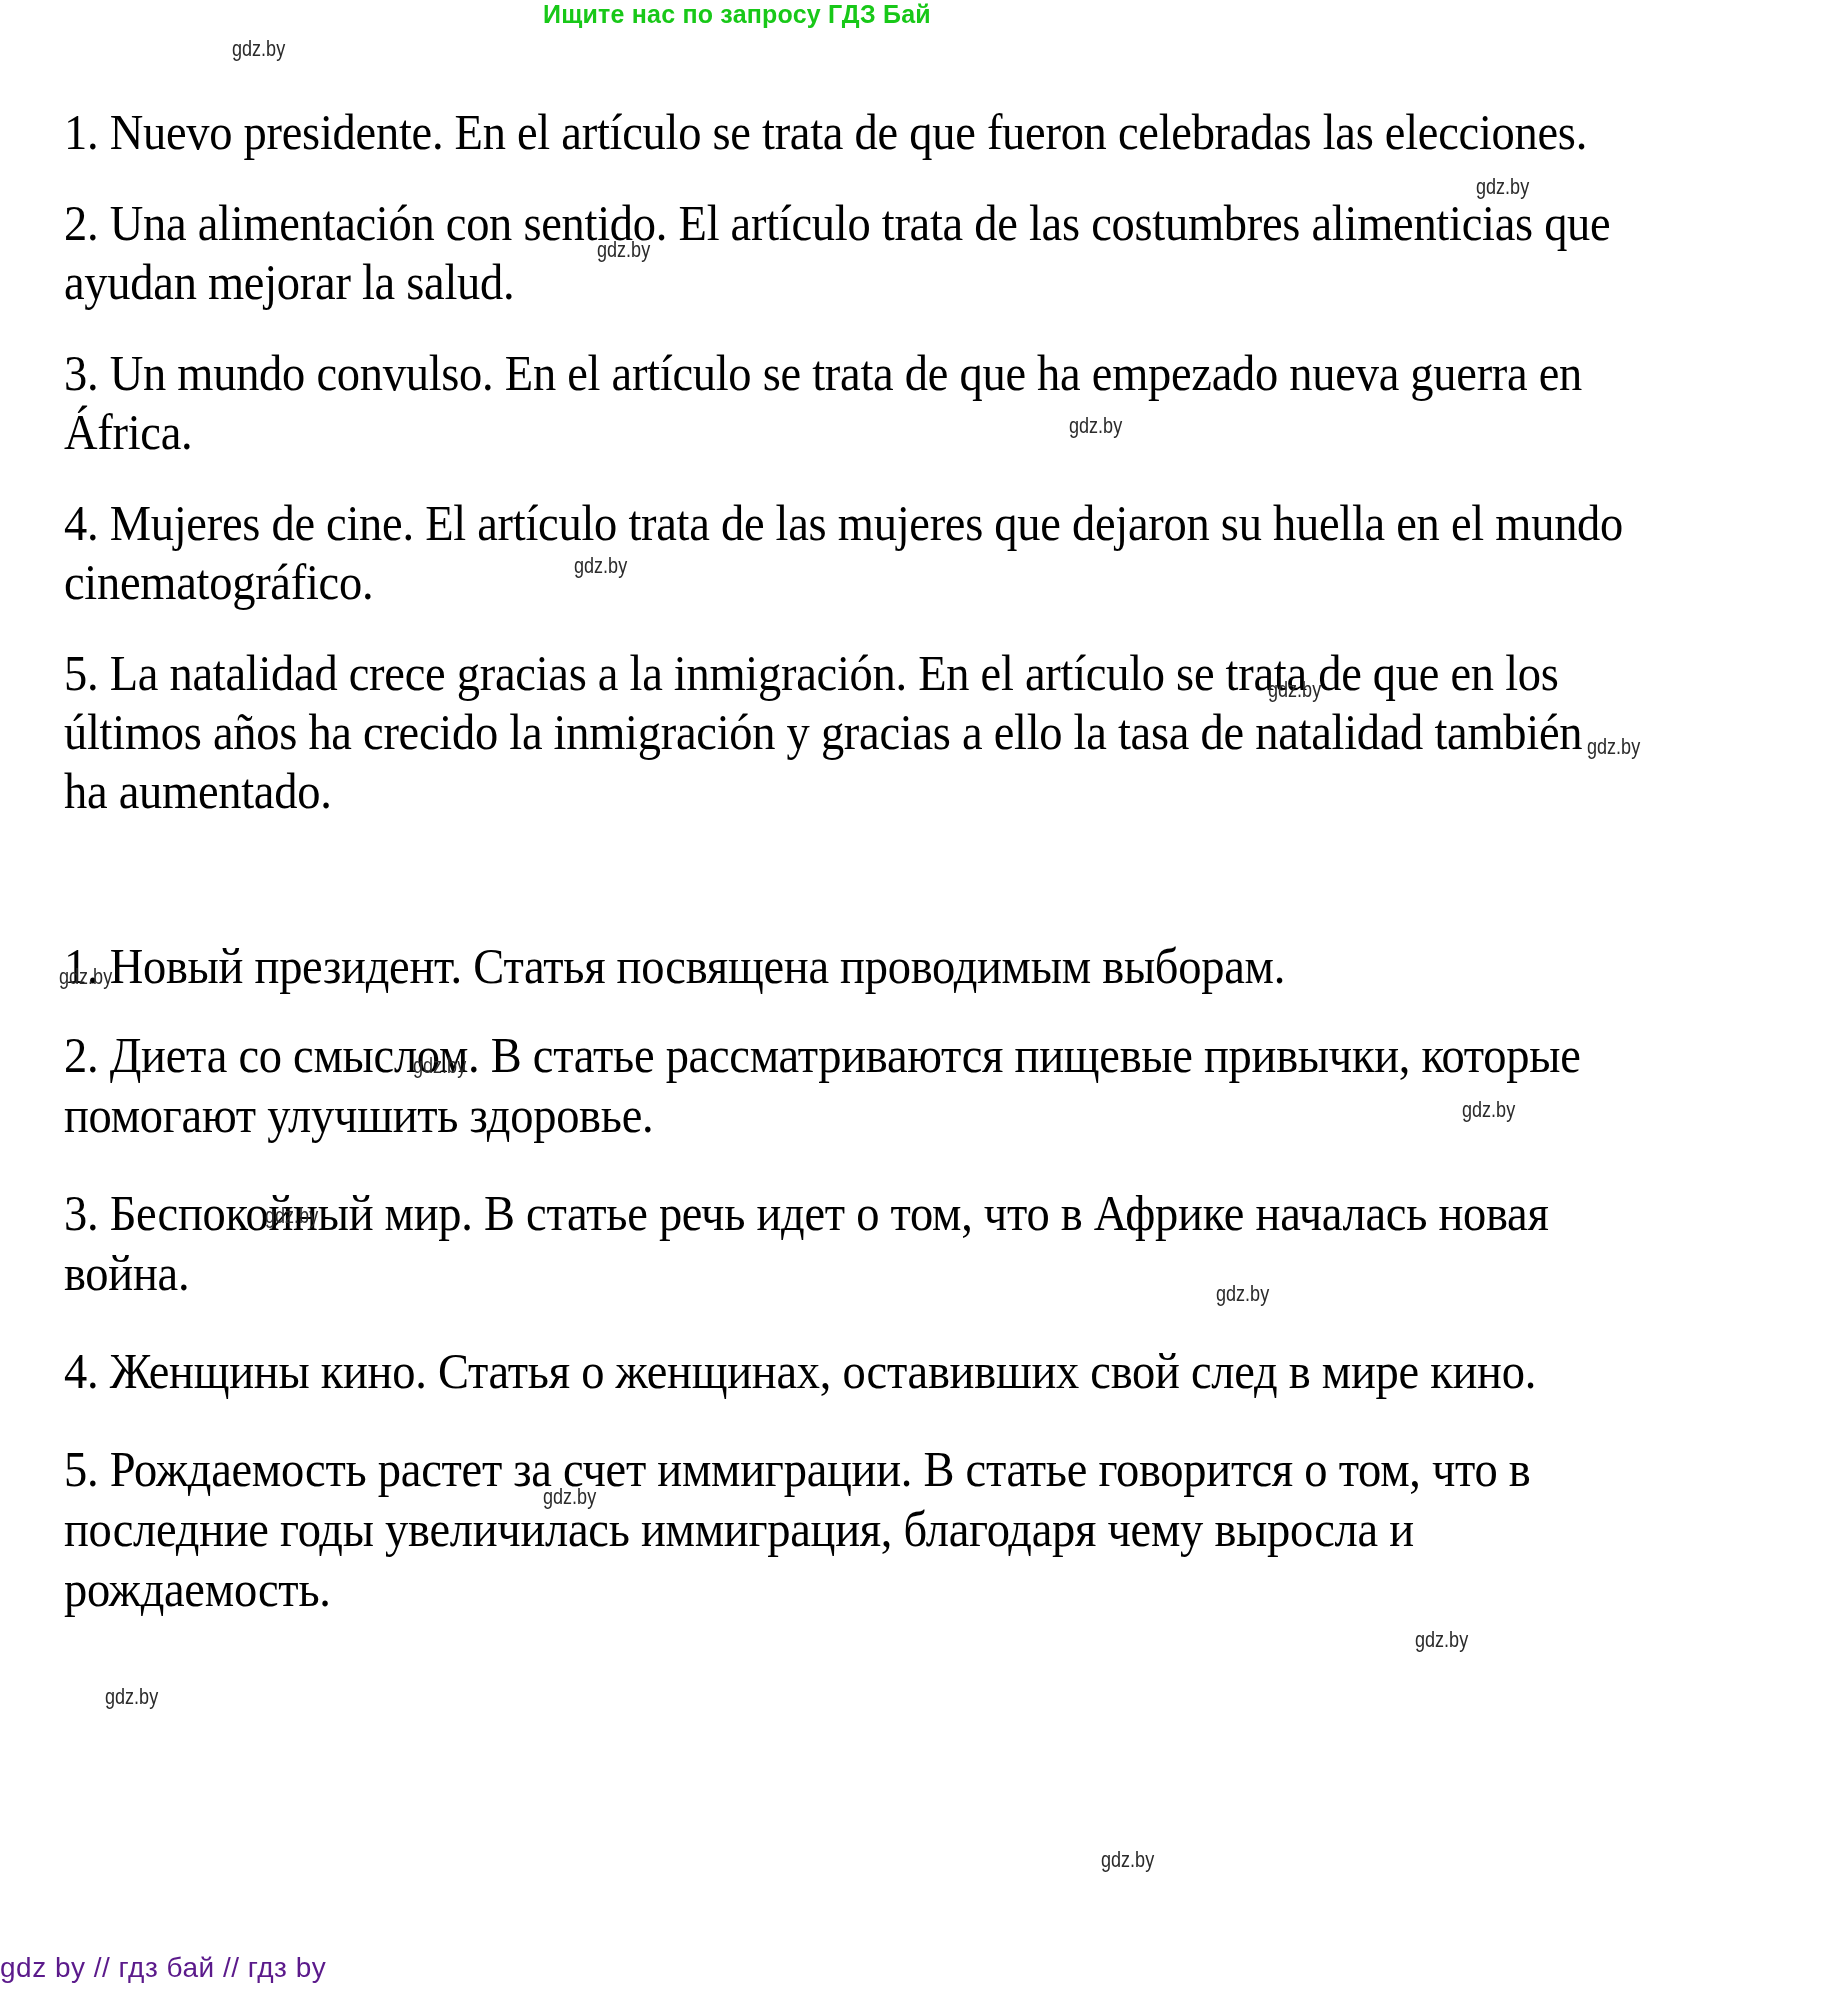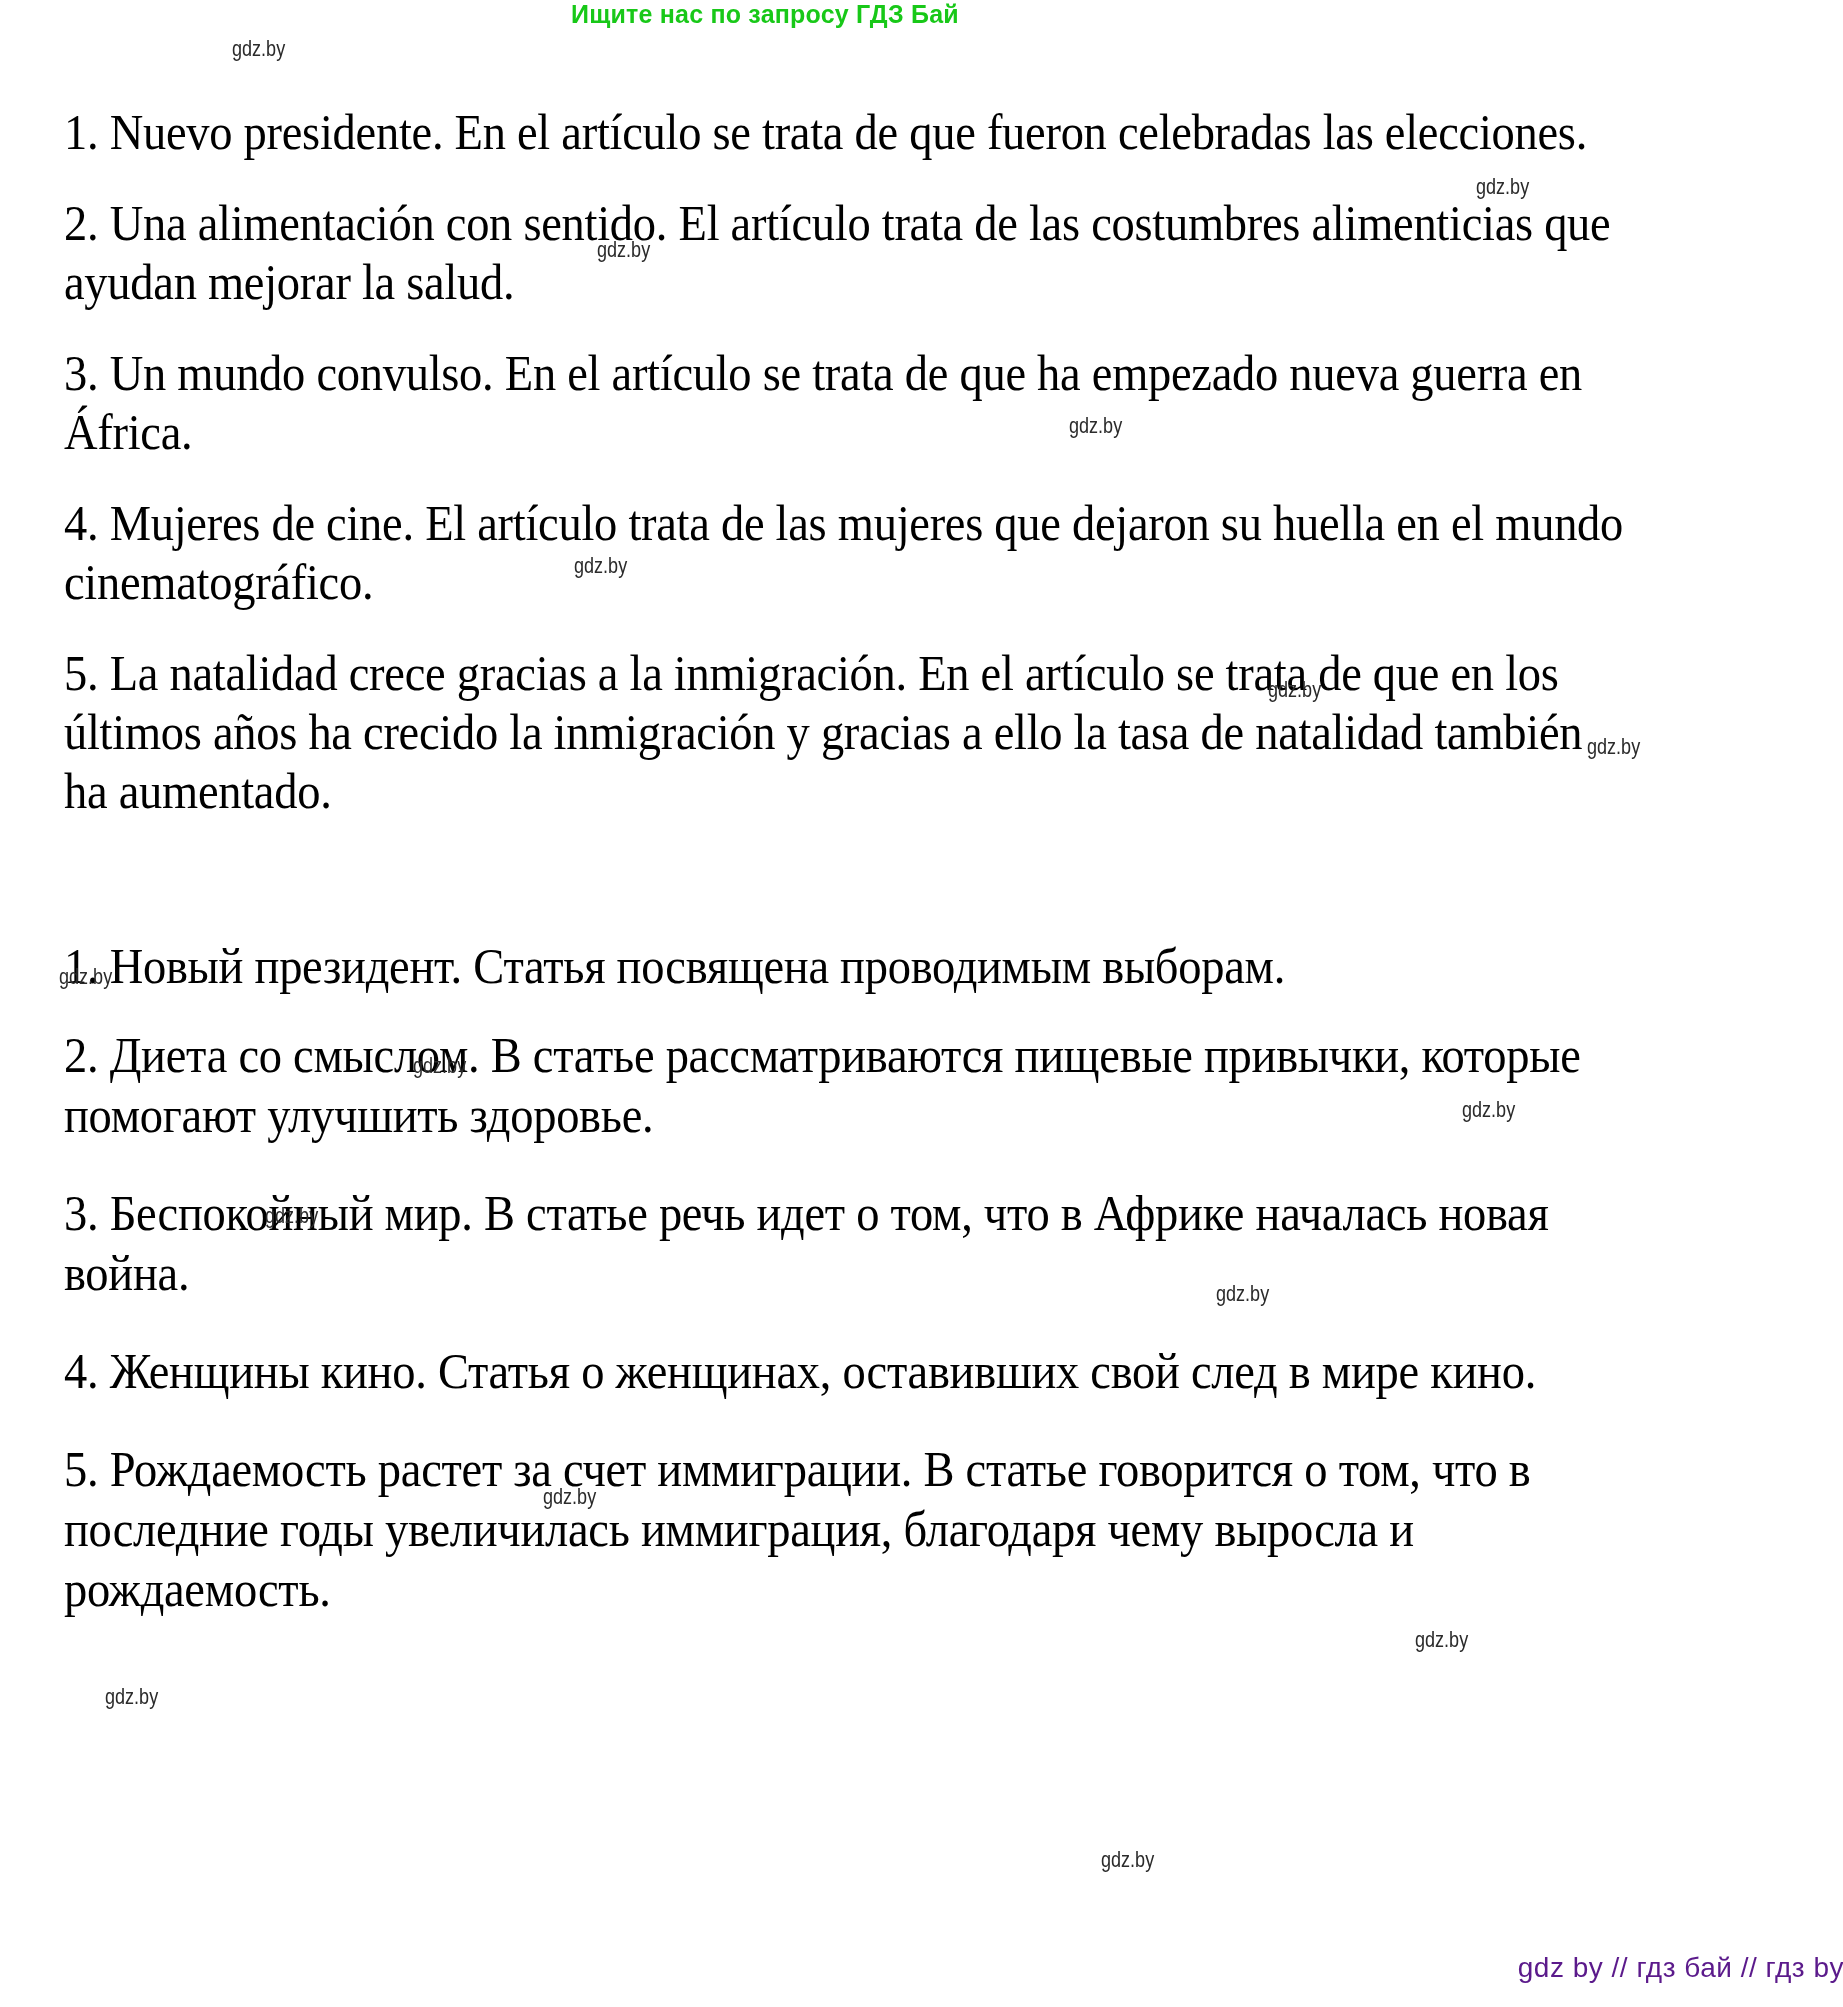--- a/index.html
+++ b/index.html
@@ -21,21 +21,20 @@
     top: 0px;
     left: 0;
     width: 1474px;
     text-align: center;
     font-family: "Liberation Sans", "DejaVu Sans", sans-serif;
     font-size: 25px;
     font-weight: 600;
     color: #18c818;
     letter-spacing: 0.2px;
     white-space: nowrap;
-    margin-left: 28px;
   }
 
   
   .answers {
     position: absolute;
     left: 64px;
     top: 103px;
     width: 1682px;
   }
 
@@ -74,21 +73,21 @@
     transform-origin: left center;
     pointer-events: none;
   }
 
   
   .footer-links {
     position: absolute;
     bottom: 23px;
     left: 0;
     width: 1844px;
-    text-align: right;
+    text-align: left;
     font-family: "Liberation Sans", "DejaVu Sans", sans-serif;
     font-size: 28px;
     color: #5b1a8b;
     letter-spacing: 0.5px;
     white-space: nowrap;
   }
 </style>
 </head>
 <body>
 

